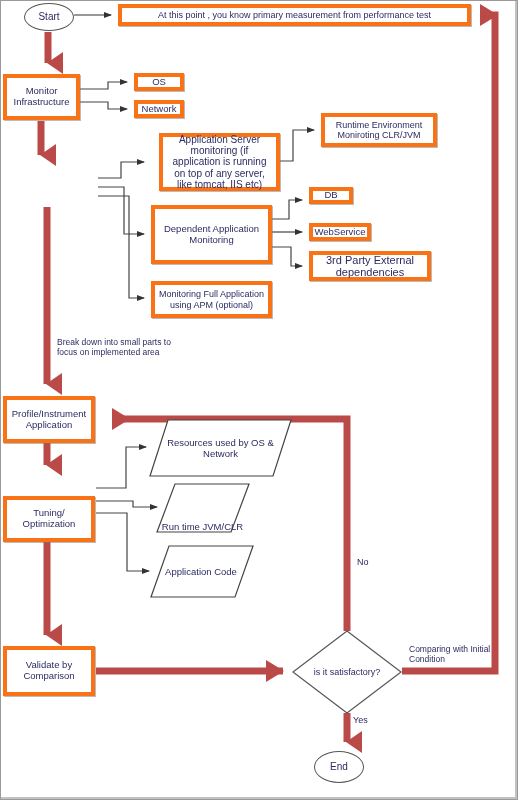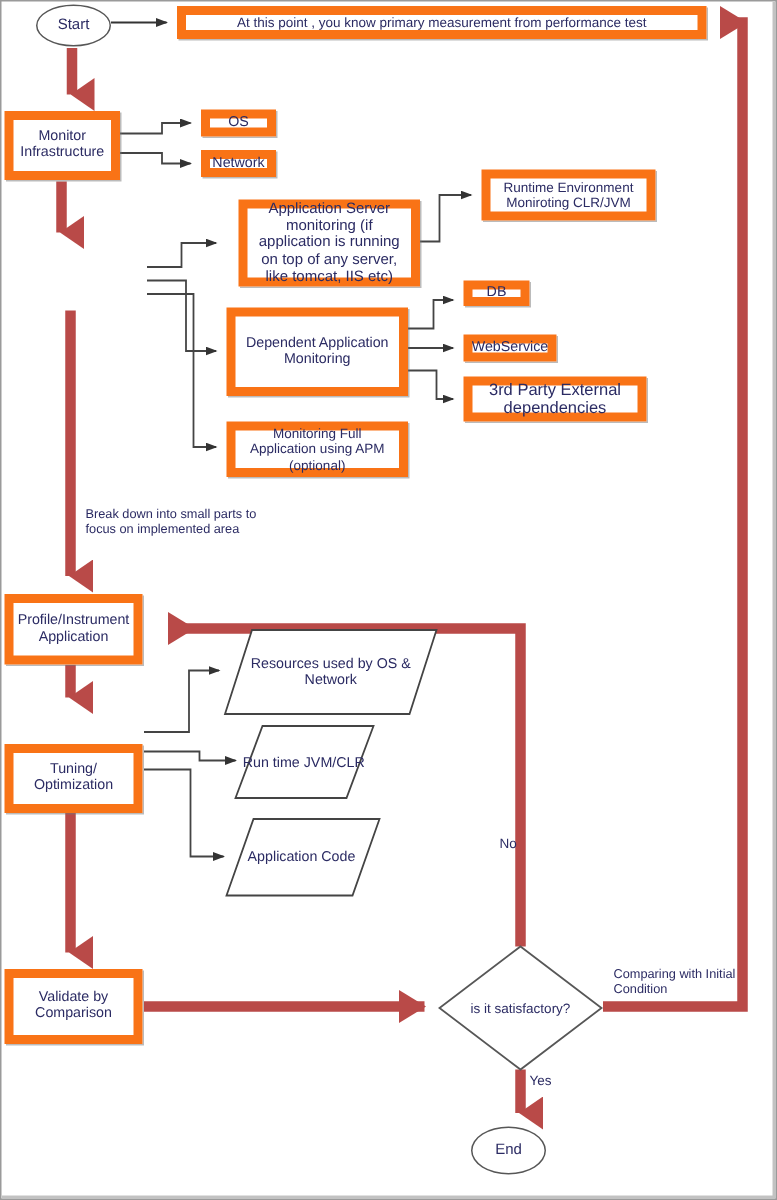--- a/index.html
+++ b/index.html
@@ -22,21 +22,21 @@
     position:absolute;
     box-sizing:border-box;
     display:flex;align-items:center;justify-content:center;
     text-align:center;
     color:#2b2b63;
     background:#ffffff;
     line-height:1.12;
     z-index:3;
   }
   .rect{
-    border:6px solid #f97316;
+    border:4px solid #f97316;
     box-shadow:1px 1px 0 rgba(120,120,120,.5);
   }
   .ellipse{
     border:1px solid #575757;
     border-radius:50%;
   }
   .label{
     position:absolute;
     color:#2b2b63;
     background:transparent;
@@ -227,37 +227,37 @@
   </div>
 
   <div class="node ellipse" style="left:313px;top:750px;width:50px;height:32px;font-size:10px;">
     <span>End</span>
   </div>
 
   <div class="para-txt" style="left:152px;top:419px;width:135px;height:56px;font-size:9.5px;">
     <span>Resources used by OS &amp; Network</span>
   </div>
 
-  <div class="para-txt" style="left:159px;top:483px;width:85px;height:48px;font-size:9.5px;">
+  <div class="para-txt" style="left:159px;top:483px;width:85px;height:48px;font-size:9.5px;align-items:flex-end;">
     <span>Run time JVM/CLR</span>
   </div>
 
   <div class="para-txt" style="left:154px;top:545px;width:92px;height:51px;font-size:9.5px;">
     <span>Application Code</span>
   </div>
 
   <div class="dia-txt" style="left:295px;top:660px;width:102px;height:22px;font-size:9px;">
     <span>is it satisfactory?</span>
   </div>
 
   <div class="label" style="left:56px;top:336px;width:115px;font-size:8.5px;">
     <span>Break down into small parts to focus on implemented area</span>
   </div>
 
-  <div class="label" style="left:332px;top:556px;font-size:9px;">
+  <div class="label" style="left:356px;top:556px;font-size:9px;">
     <span>No</span>
   </div>
 
   <div class="label" style="left:352px;top:714px;font-size:9px;">
     <span>Yes</span>
   </div>
 
   <div class="label" style="left:408px;top:643px;width:84px;font-size:8.5px;">
     <span>Comparing with Initial Condition</span>
   </div>

